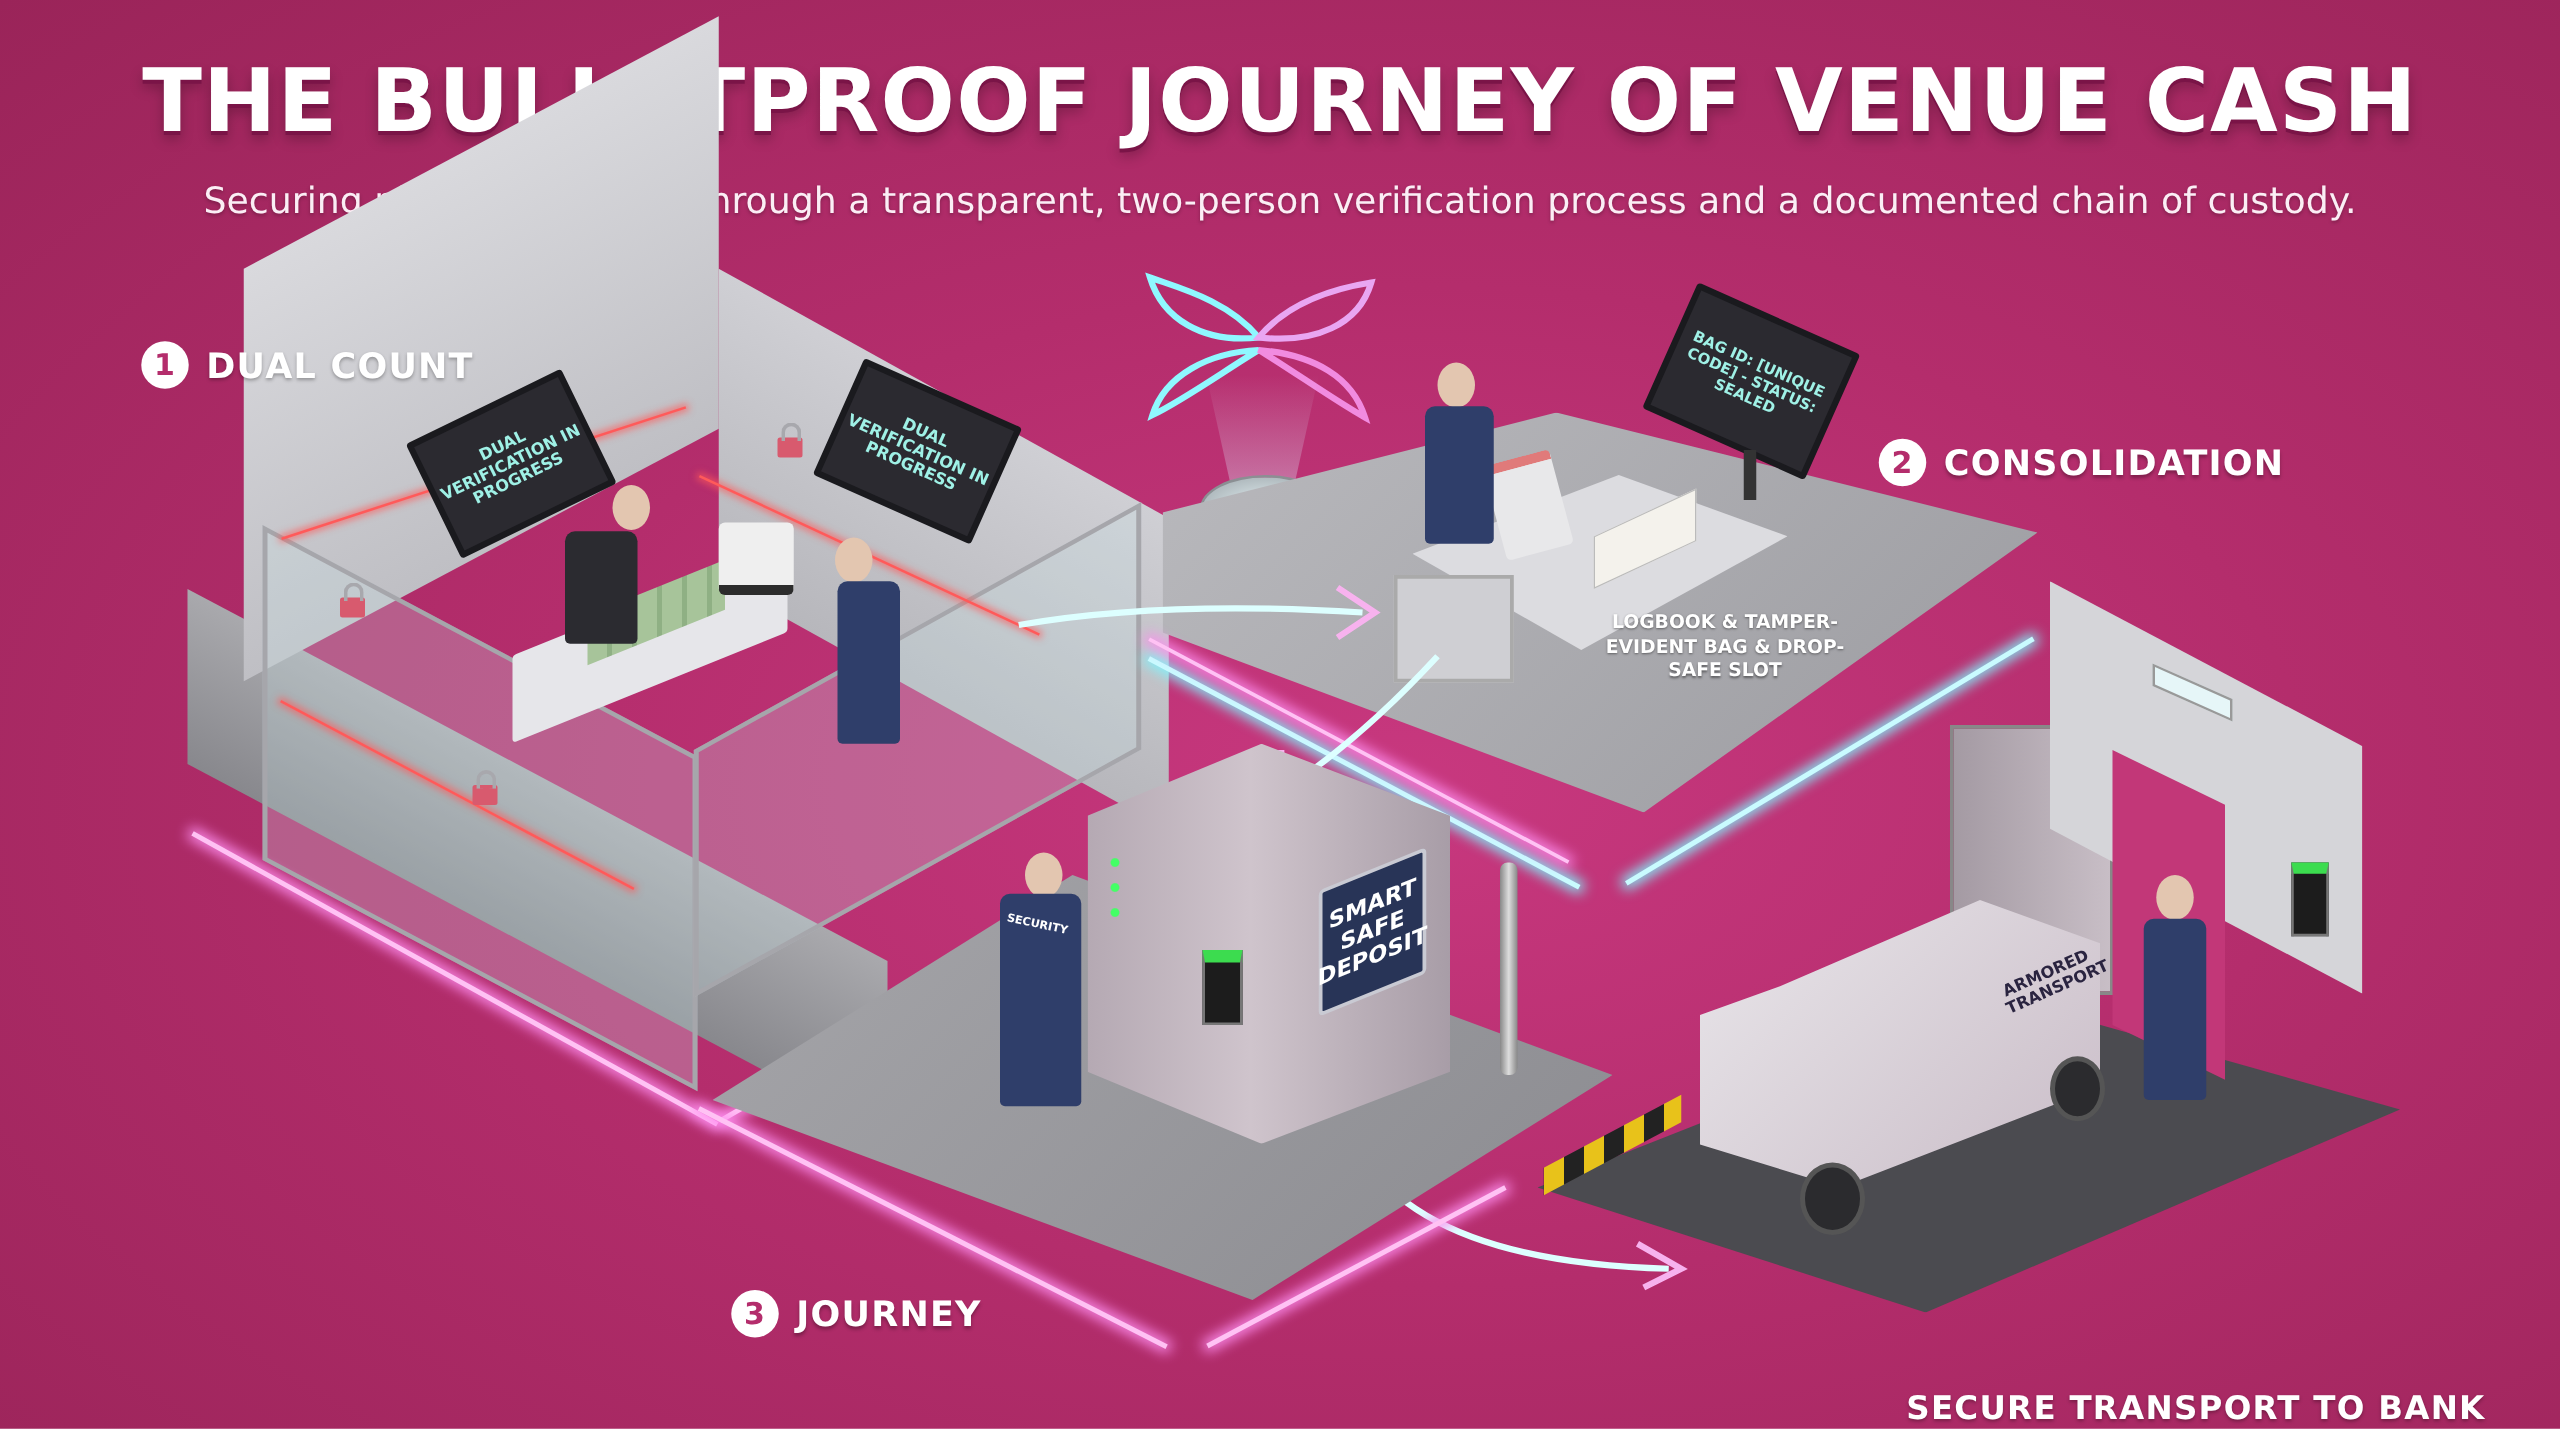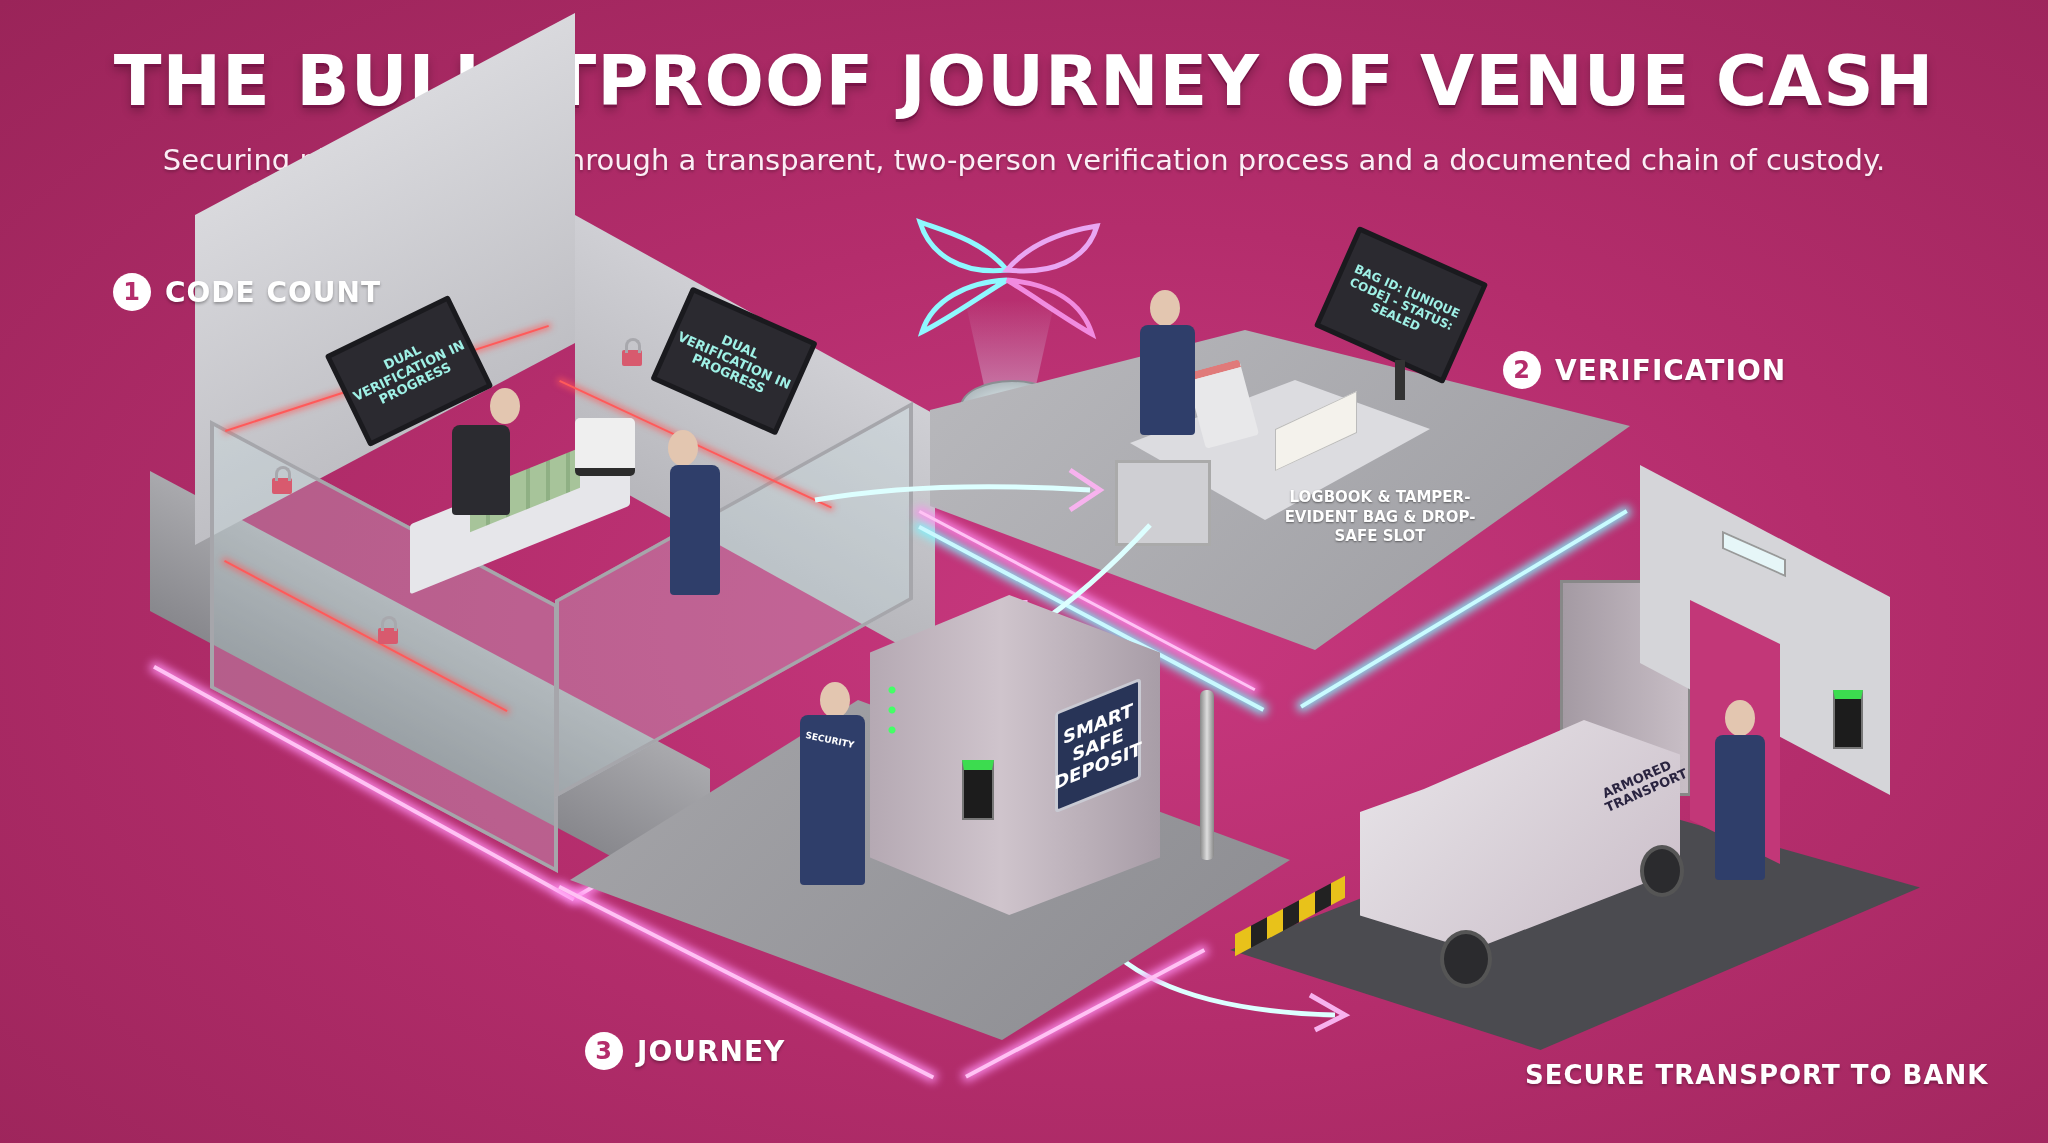--- a/index.html
+++ b/index.html
@@ -140,23 +140,23 @@
   <div style="position:absolute;left:1600px;top:772px;font-size:13px;font-weight:bold;color:#2a2440;transform:rotate(-24deg);width:80px;text-align:center;line-height:1.1;">ARMORED TRANSPORT</div>
   <div style="position:absolute;left:1440px;top:930px;width:44px;height:50px;border-radius:50%;background:#2b2b2e;border:4px solid #555;"></div>
   <div style="position:absolute;left:1640px;top:845px;width:36px;height:44px;border-radius:50%;background:#2b2b2e;border:4px solid #555;"></div>
 
   <div class="person-head" style="left:1725px;top:700px;"></div>
   <div class="vest" style="left:1715px;top:735px;width:50px;height:145px;"></div>
 </div>
 
 <div class="step" style="left:113px;top:273px;">
   <span class="badge">1</span>
-  <span>CODE COUNT</span>
+  <span>DUAL COUNT</span>
 </div>
 <div class="step" style="left:1503px;top:351px;">
   <span class="badge">2</span>
-  <span>VERIFICATION</span>
+  <span>CONSOLIDATION</span>
 </div>
 <div class="step" style="left:585px;top:1032px;">
   <span class="badge">3</span>
   <span>JOURNEY</span>
 </div>
-<div class="plain-label" style="left:1525px;top:1060px;">SECURE TRANSPORT TO BANK</div>
+<div class="plain-label" style="left:1525px;top:1112px;">SECURE TRANSPORT TO BANK</div>
 
 </body></html>

